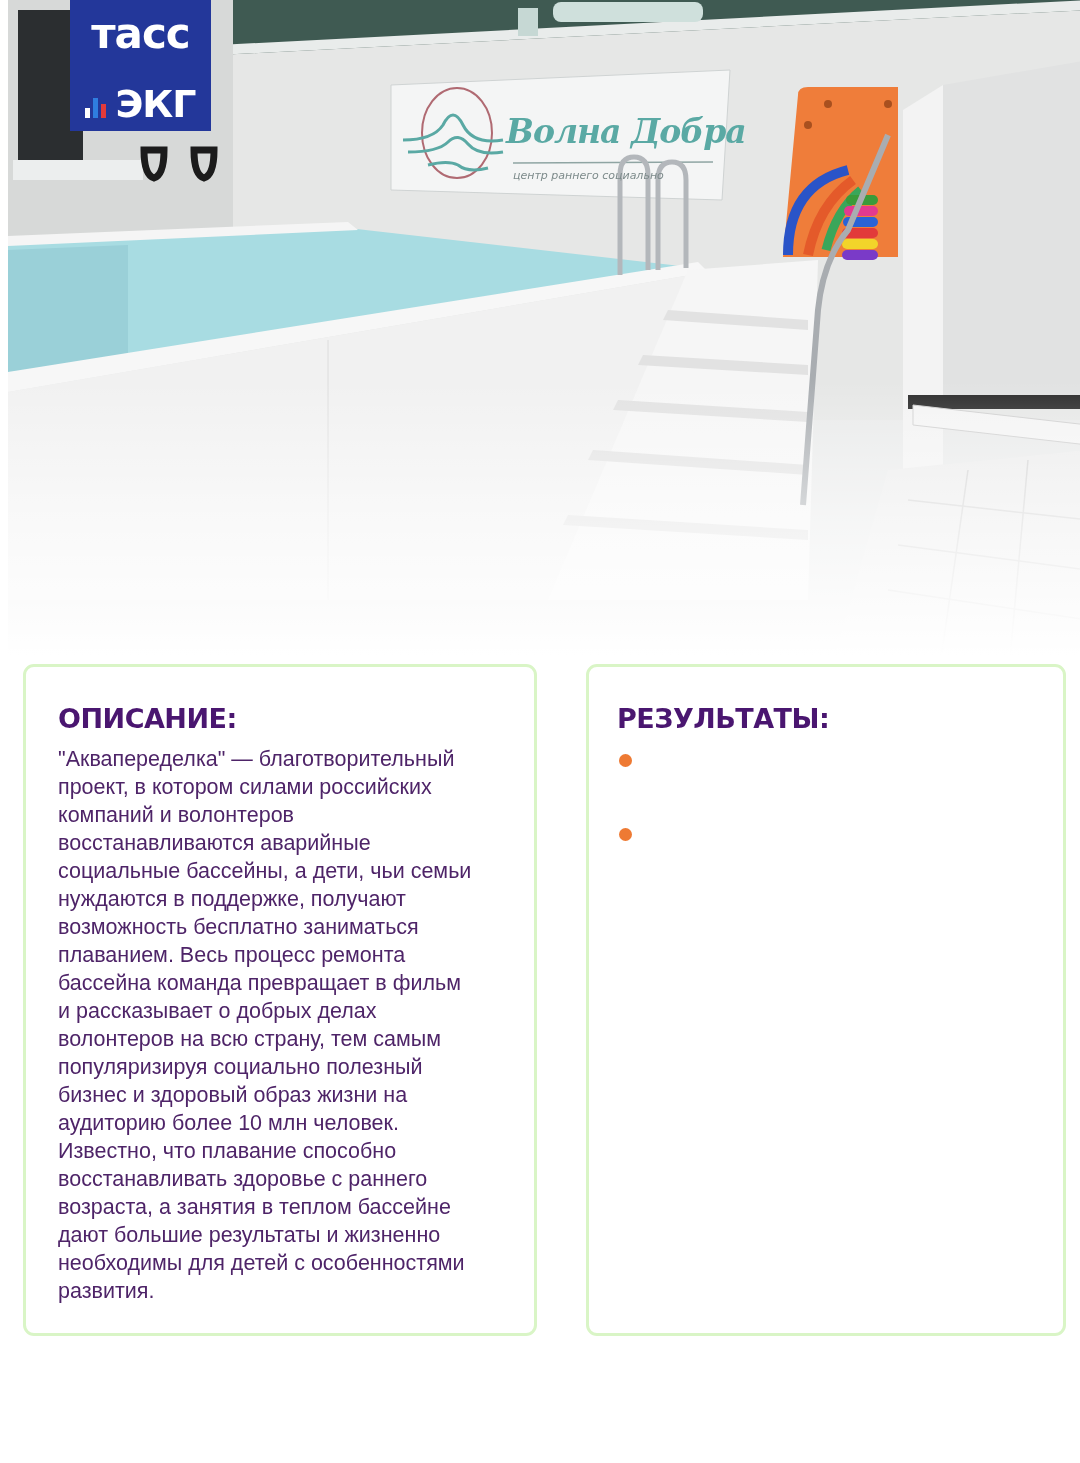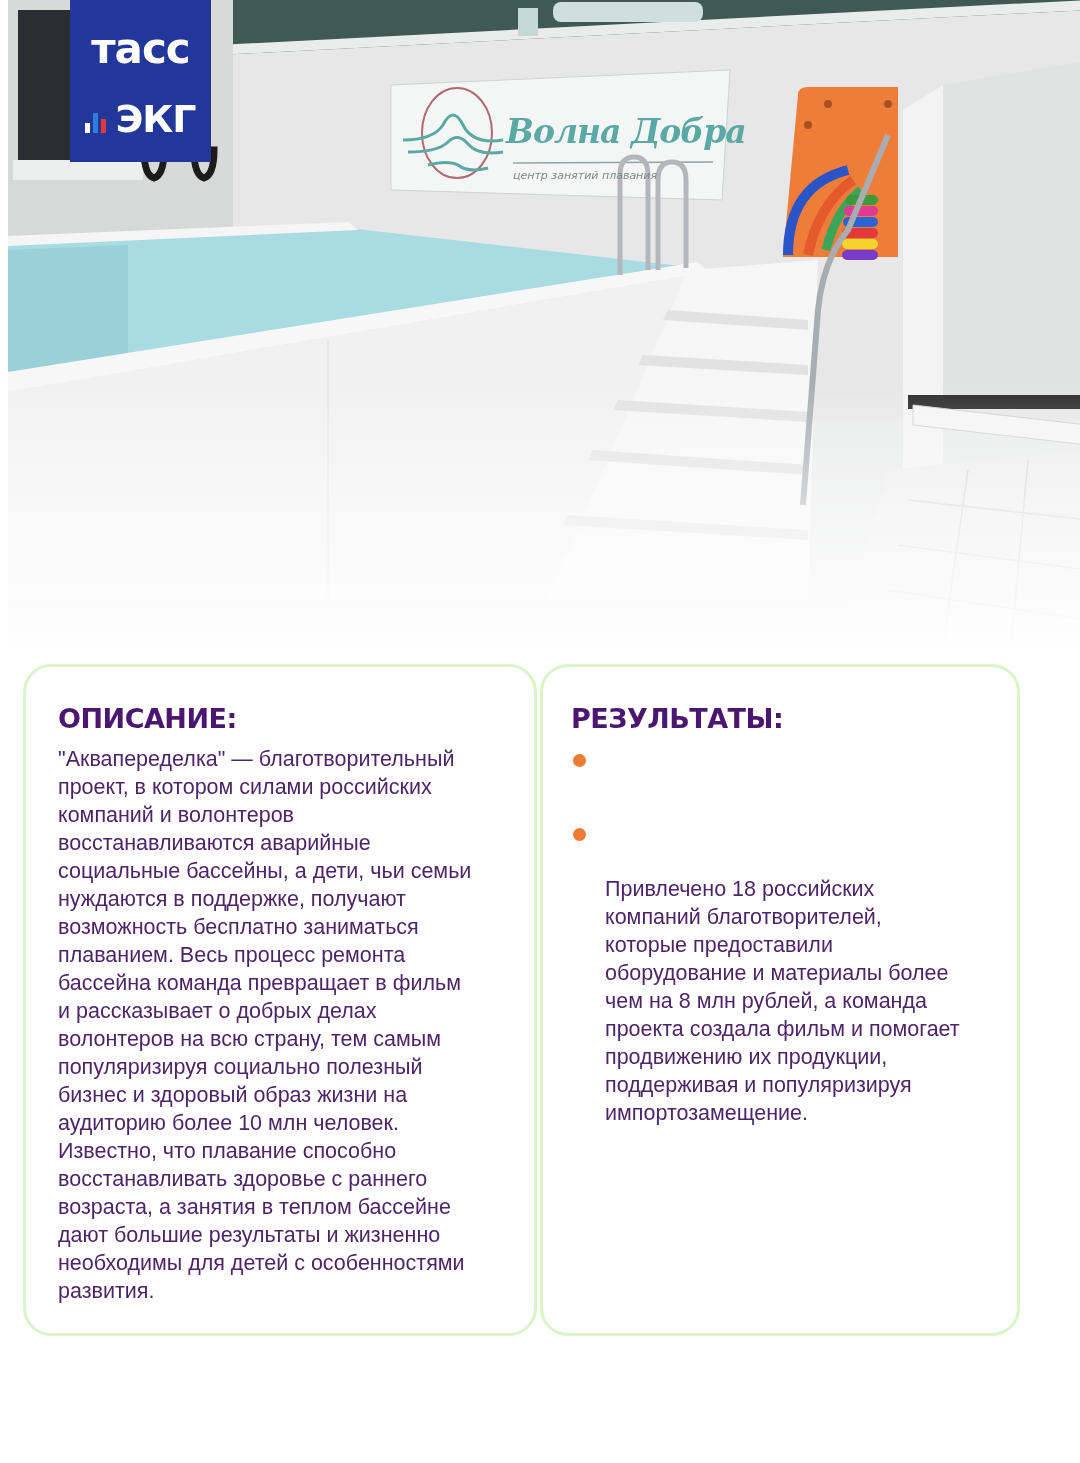--- a/index.html
+++ b/index.html
@@ -6,42 +6,42 @@
   html, body { width: 1080px; height: 1463px; background: #ffffff; overflow: hidden; }
   body { position: relative; font-family: "Liberation Sans", "DejaVu Sans", sans-serif; }
 
   
   .hero { position: absolute; left: 8px; top: 0; width: 1080px; height: 680px; overflow: hidden; background: #e9eaea; }
   .hero svg { position: absolute; left: 0; top: 0; }
   .hero-fade { position: absolute; left: 0; top: 380px; width: 1080px; height: 300px;
     background: linear-gradient(to bottom, rgba(255,255,255,0) 0%, rgba(255,255,255,0.55) 45%, #ffffff 92%); }
 
   
-  .logo { position: absolute; left: 70px; top: 0; width: 141px; height: 162px; background: #23379a;
+  .logo { position: absolute; left: 70px; top: 0; width: 141px; height: 131px; background: #23379a;
     display: flex; flex-direction: column; align-items: center; justify-content: center; padding-top: 4px; }
   .logo-top { color: #fff; font-family: "DejaVu Sans", sans-serif; font-weight: bold; font-size: 42px;
     letter-spacing: -1px; line-height: 44px; }
   .logo-bottom { display: flex; align-items: flex-end; margin-top: 28px; }
   .logo-bars { display: flex; align-items: flex-end; gap: 3px; margin-right: 9px; margin-bottom: 6px; }
   .logo-bars span { display: block; width: 5px; }
   .logo-bars .b1 { height: 10px; background: #fff; }
   .logo-bars .b2 { height: 20px; background: #2f7de0; }
   .logo-bars .b3 { height: 14px; background: #e23a3a; }
   .logo-sub { color: #fff; font-family: "DejaVu Sans", sans-serif; font-weight: bold; font-size: 38px; line-height: 40px; letter-spacing: -1px; }
 
   
   .sign-text { position: absolute; left: 498px; top: 112px; font-family: "DejaVu Serif", serif; font-style: italic;
     font-weight: bold; font-size: 33px; color: #5aa9a4; letter-spacing: -1px; }
   .sign-sub { position: absolute; left: 505px; top: 169px; font-family: "DejaVu Sans", sans-serif; font-style: italic;
     font-size: 11px; color: #7c8a8a; }
 
   
-  .card { position: absolute; background: #ffffff; border: 3px solid #d9f5c6; border-radius: 28px; }
+  .card { position: absolute; background: #ffffff; border: 3px solid #d9f5c6; border-radius: 11px; }
   .card-left { left: 23px; top: 664px; width: 514px; height: 672px; }
-  .card-right { left: 540px; top: 664px; width: 480px; height: 672px; }
+  .card-right { left: 586px; top: 664px; width: 480px; height: 672px; text-align: center; }
 
   .card-title { position: absolute; top: 36px; font-family: "DejaVu Sans", sans-serif; font-weight: bold;
     font-size: 27px; color: #4a1670; letter-spacing: -0.5px; }
   .card-left .card-title { left: 32px; }
   .card-right .card-title { left: 28px; }
 
   .desc { position: absolute; left: 32px; top: 78px; width: 470px; font-family: "Liberation Sans", sans-serif;
     font-size: 21.5px; line-height: 28px; color: #4e2468; white-space: pre-line; }
 
   .results { position: absolute; left: 28px; top: 78px; width: 440px; list-style: none; }
@@ -127,21 +127,21 @@
       <polygon points="585,450 800,465 800,475 580,460" fill="#e2e2e2"></polygon>
       <polygon points="560,515 800,530 800,540 555,525" fill="#e2e2e2"></polygon>
     </g>
 
     <path d="M795 505 L 810 310 Q 815 260 840 230 L 880 135" fill="none" stroke="#a9adb1" stroke-width="6"></path>
     <path d="M612 275 L 612 175 q 0 -18 14 -18 q 14 0 14 18 L 640 270" fill="none" stroke="#b3b7bb" stroke-width="5"></path>
     <path d="M650 270 L 650 180 q 0 -18 14 -18 q 14 0 14 18 L 678 268" fill="none" stroke="#b3b7bb" stroke-width="5"></path>
   </svg>
   <div class="hero-fade"></div>
   <div class="sign-text">Волна Добра</div>
-  <div class="sign-sub">центр занятий плавания</div>
+  <div class="sign-sub">центр раннего социально</div>
 </div>
 
 <div class="logo">
   <div class="logo-top">тасс</div>
   <div class="logo-bottom">
     <div class="logo-bars">
       <span class="b1"></span>
       <span class="b2"></span>
       <span class="b3"></span>
     </div>
@@ -174,24 +174,15 @@
 </div>
 
 <div class="card card-right">
   <div class="card-title">РЕЗУЛЬТАТЫ:</div>
   <ul class="results">
     <li>
       <span class="bullet"></span>
     </li>
     <li>
       <span class="bullet"></span>
-      <span>Привлечено 18 российских
-компаний благотворителей,
-которые предоставили
-оборудование и материалы более
-чем на 8 млн рублей, а команда
-проекта создала фильм и помогает
-продвижению их продукции,
-поддерживая и популяризируя
-импортозамещение.</span>
     </li>
   </ul>
 </div>
 
 </body></html>

